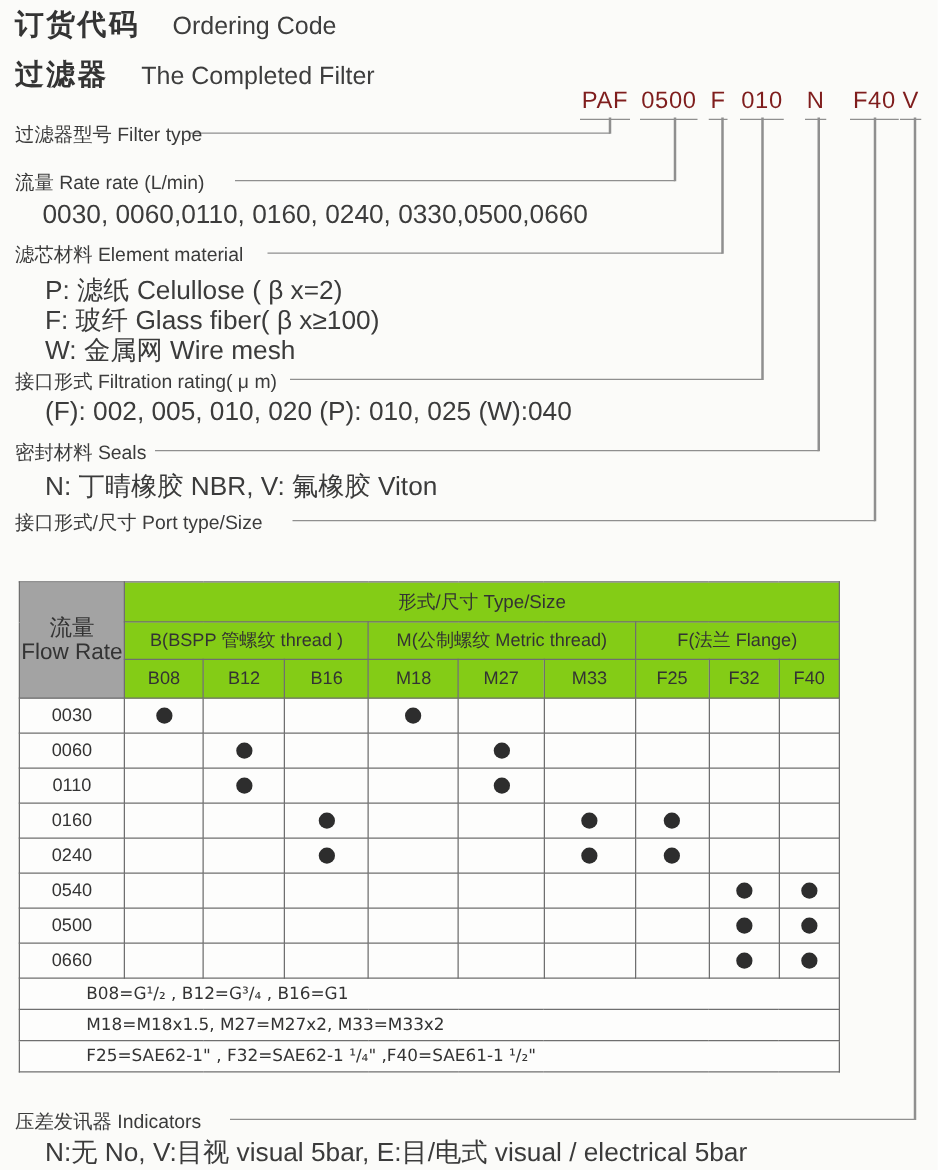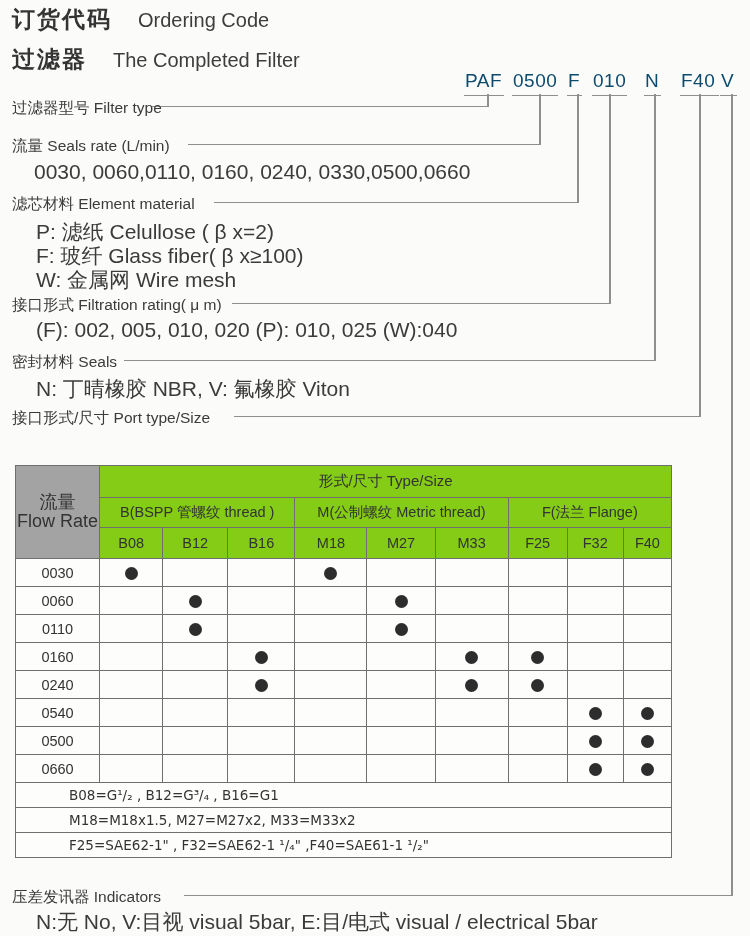--- a/index.html
+++ b/index.html
@@ -11,21 +11,22 @@
     color:#3b3b3b;
     overflow:hidden;
   }
   
   .title-row{position:absolute;left:12px;display:flex;align-items:baseline;gap:26px;}
   .title-zh{font-size:23px;font-weight:bold;color:#343434;letter-spacing:2px;}
   .title-en{font-size:20px;color:#3d3d3d;}
   
   .code-seg{
     position:absolute;top:70px;
-    font-size:19px;color:#0c4a6e;
+    font-size:19px;color:#7f1d1d;
+    text-align:center;
     padding:0 1px 3px 1px;
     border-bottom:1.5px solid #8f8f8f;
     letter-spacing:0.5px;
   }
   
   .h-line{position:absolute;height:1.5px;background:#8f8f8f;}
   .v-line{position:absolute;width:1.5px;background:#8f8f8f;}
   
   .spec-label{position:absolute;left:12px;font-size:15.5px;color:#3b3b3b;white-space:nowrap;}
   .spec-values{position:absolute;font-size:21px;color:#3b3b3b;white-space:nowrap;}
@@ -94,21 +95,21 @@
   <div class="h-line" style="left:152px;top:105.5px;width:336px;"></div>
   <div class="h-line" style="left:188px;top:143.5px;width:352px;"></div>
   <div class="h-line" style="left:214px;top:201.5px;width:364px;"></div>
   <div class="h-line" style="left:232px;top:302.5px;width:378px;"></div>
   <div class="h-line" style="left:124px;top:359.5px;width:531px;"></div>
   <div class="h-line" style="left:234px;top:415.5px;width:466px;"></div>
   <div class="h-line" style="left:184px;top:894.5px;width:548px;"></div>
 
   <div class="spec-label" style="top:98px;">过滤器型号 Filter type</div>
 
-  <div class="spec-label" style="top:136px;">流量 Seals rate (L/min)</div>
+  <div class="spec-label" style="top:136px;">流量 Rate rate (L/min)</div>
   <div class="spec-values" style="left:34px;top:160px;">0030, 0060,0110, 0160, 0240, 0330,0500,0660</div>
 
   <div class="spec-label" style="top:194px;">滤芯材料 Element material</div>
   <div class="spec-values" style="left:36px;top:218px;">P: 滤纸 Celullose ( β x=2)</div>
   <div class="spec-values" style="left:36px;top:242px;">F: 玻纤 Glass fiber( β x≥100)</div>
   <div class="spec-values" style="left:36px;top:266px;">W: 金属网 Wire mesh</div>
 
   <div class="spec-label" style="top:295px;">接口形式 Filtration rating( μ m)</div>
   <div class="spec-values" style="left:36px;top:318px;">(F): 002, 005, 010, 020   (P): 010, 025 (W):040</div>
 

